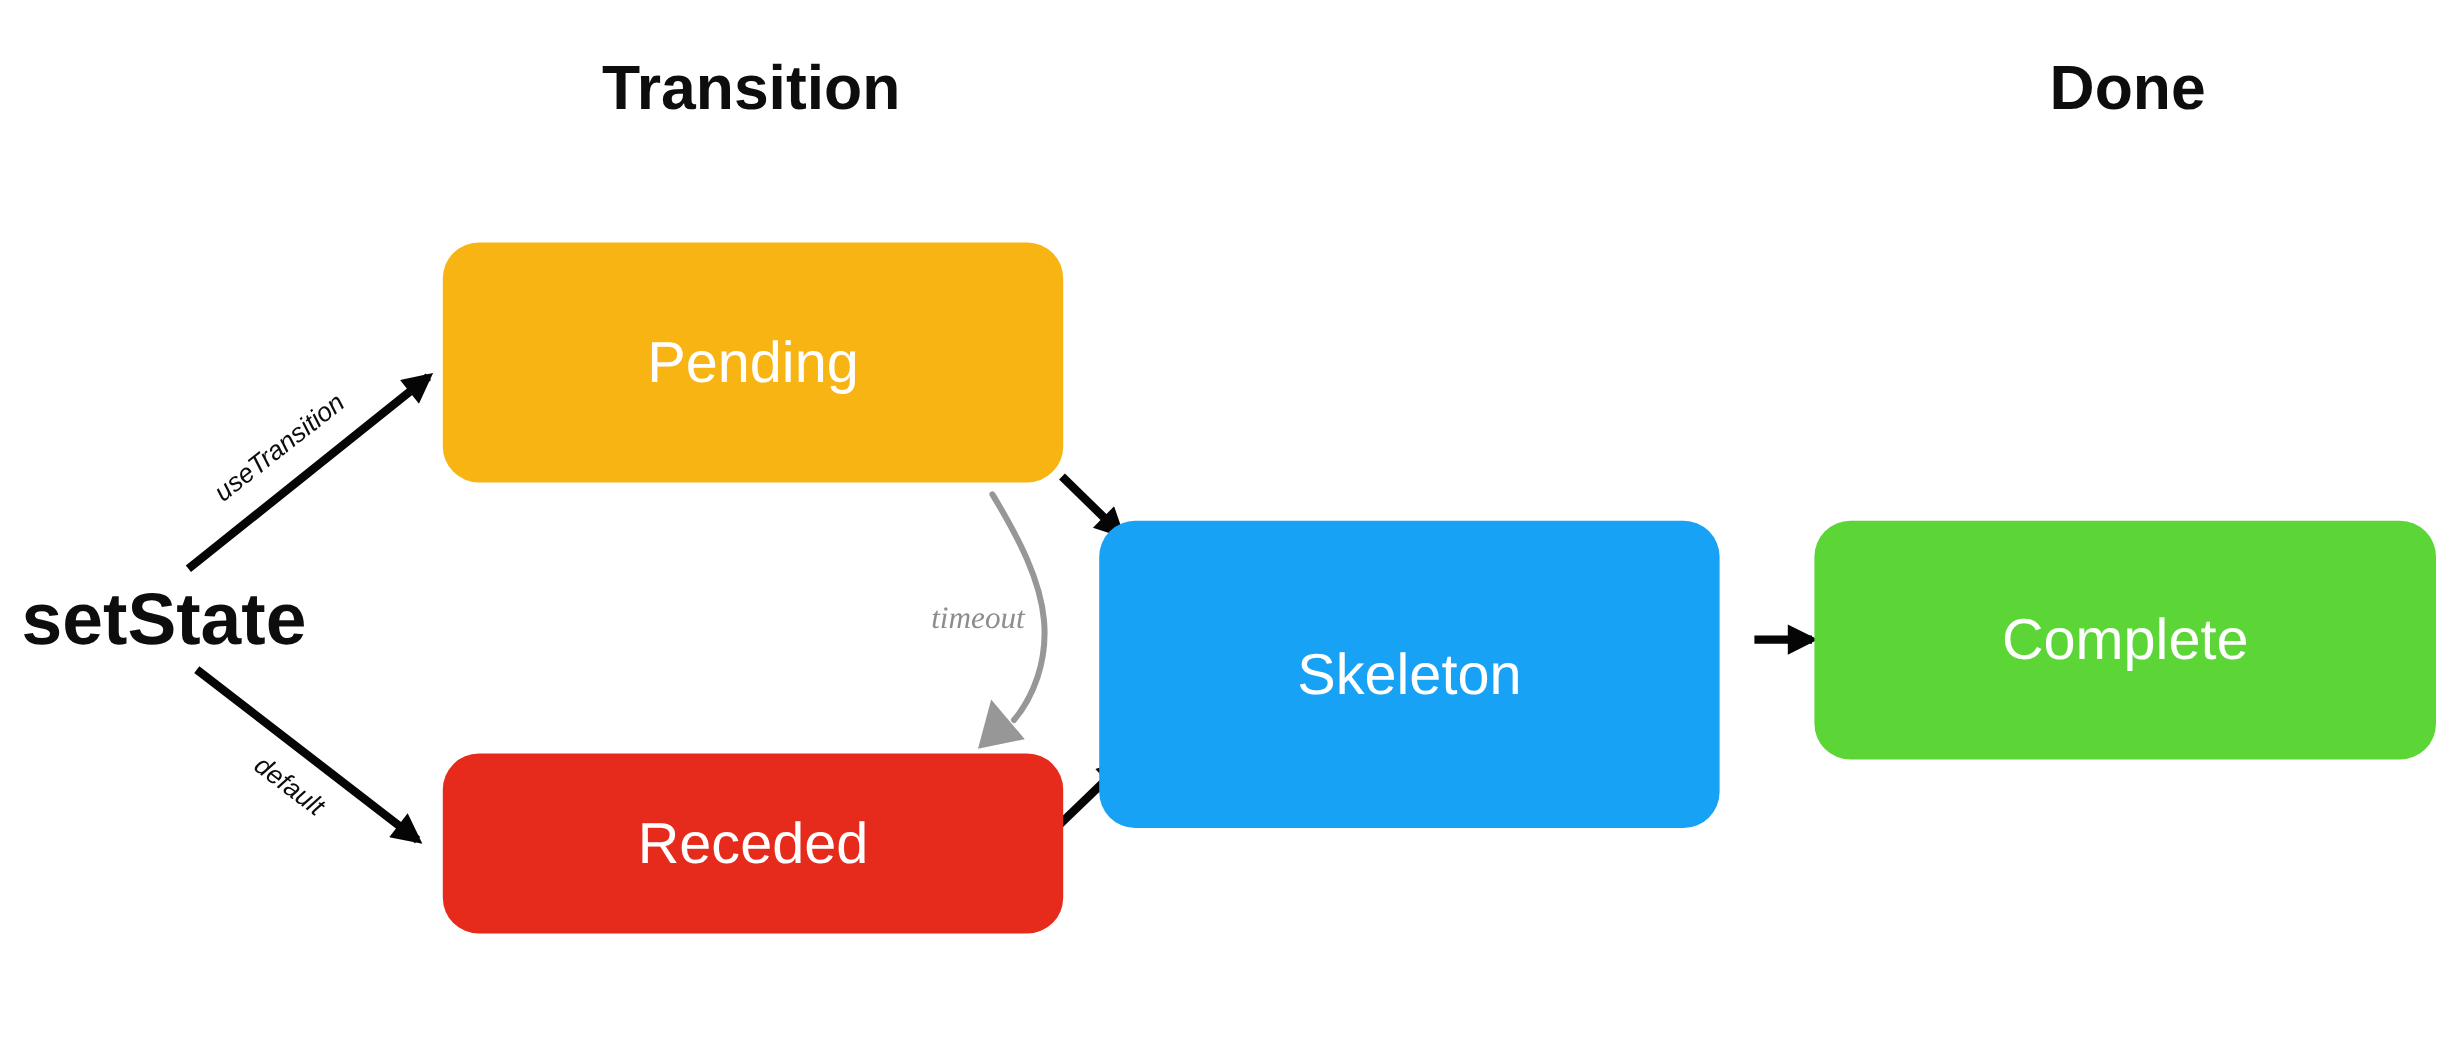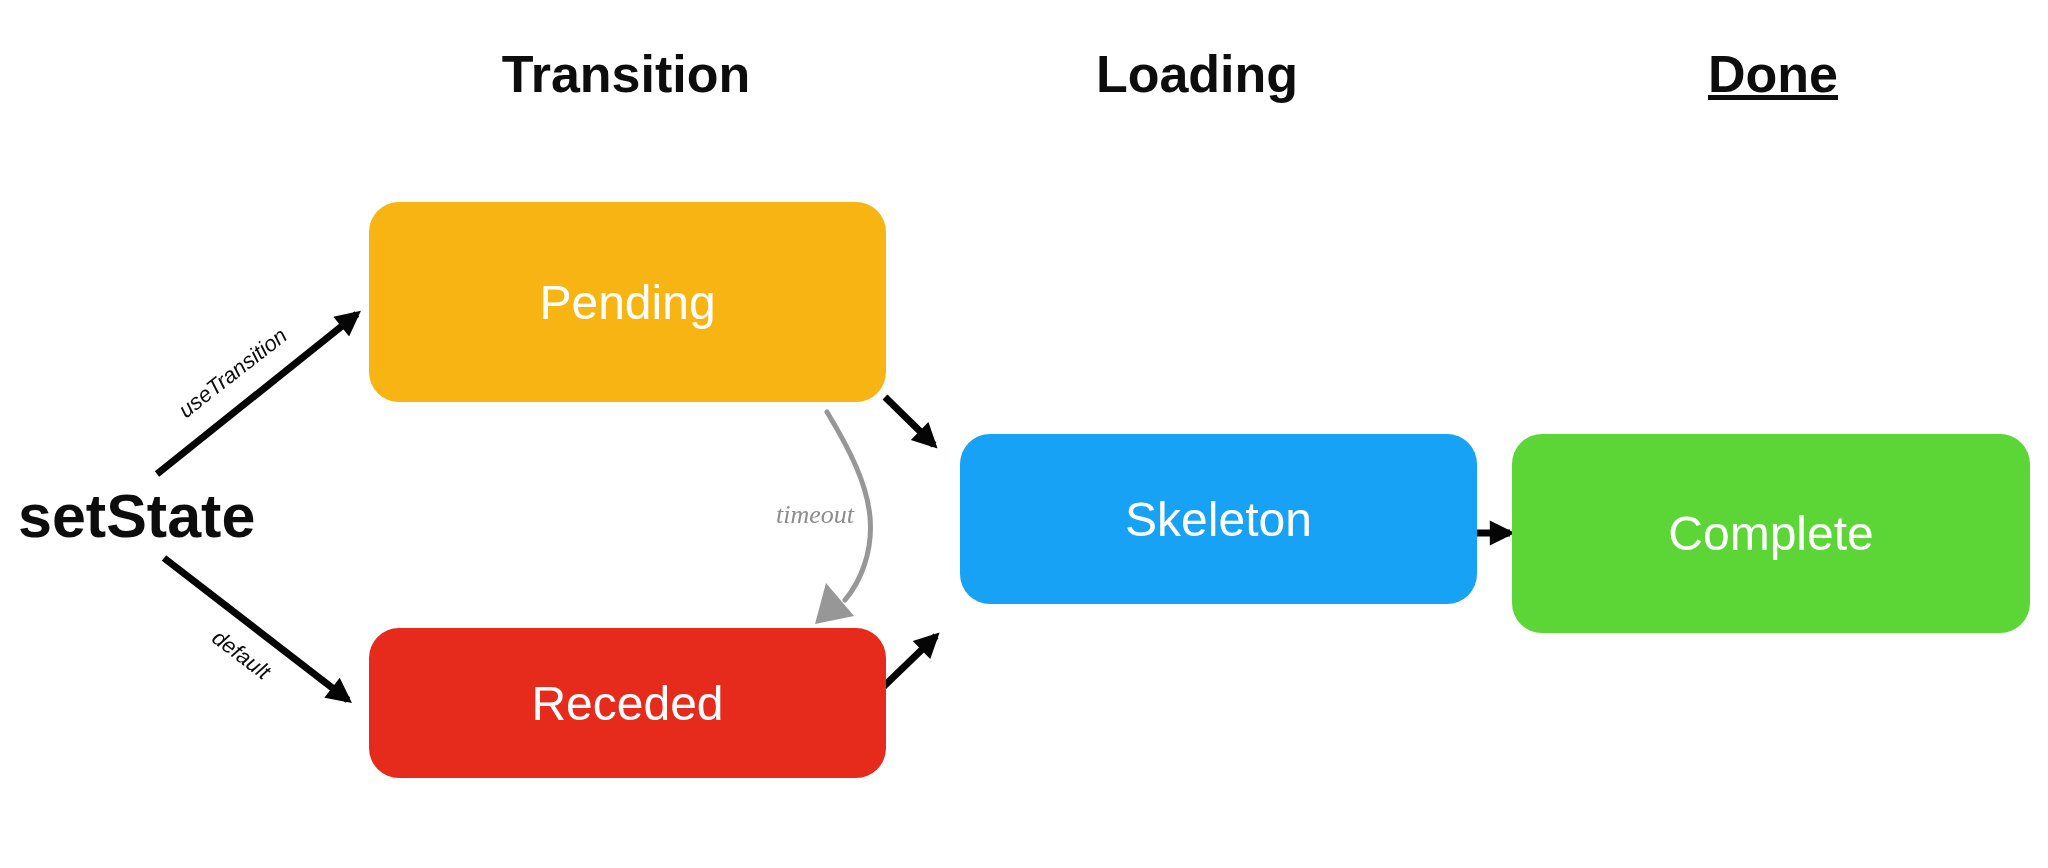--- a/index.html
+++ b/index.html
@@ -15,21 +15,21 @@
     position: absolute;
     top: 44px;
     transform: translateX(-50%);
     font-size: 52px;
     font-weight: 700;
     color: #0d0d0d;
     white-space: nowrap;
   }
   #hdr-transition { left: 626px; }
   #hdr-loading    { left: 1197px; }
-  #hdr-done       { left: 1773px; text-decoration: underline; }
+  #hdr-done       { left: 1773px; }
   .source-label {
     position: absolute;
     left: 18px;
     top: 486px;
     font-size: 61px;
     line-height: 60px;
     font-weight: 700;
     color: #0d0d0d;
     white-space: nowrap;
   }
@@ -46,21 +46,21 @@
     justify-content: center;
   }
   .node-label {
     color: #ffffff;
     font-size: 48px;
     font-weight: 400;
     white-space: nowrap;
   }
   #node-pending  { left: 369px; top: 202px; width: 517px; height: 200px; justify-content: center; }
   #node-receded  { left: 369px; top: 628px; width: 517px; height: 150px; }
-  #node-skeleton { left: 960px; top: 434px; width: 517px; height: 170px; }
+  #node-skeleton { left: 916px; top: 434px; width: 517px; height: 256px; }
   #node-complete { left: 1512px; top: 434px; width: 518px; height: 199px; }
   .edge-label {
     position: absolute;
     font-style: italic;
     font-size: 22px;
     color: #0d0d0d;
     white-space: nowrap;
   }
   #lbl-usetransition {
     left: 233px; top: 373px;
@@ -99,21 +99,20 @@
     <line x1="880" y1="690" x2="936" y2="636" stroke-width="7" marker-end="url(#ah-black)" stroke="#050505"></line>
 
     <line x1="1462" y1="533" x2="1510" y2="533" stroke-width="7" marker-end="url(#ah-black)" stroke="#050505"></line>
 
     <path d="M 827 412 C 850 450, 867 484, 870 517 C 873 551, 861 581, 845 600" fill="none" stroke-width="5" stroke-linecap="round" stroke="#979797"></path>
 
     <polygon points="826,583 854,616 815,624" fill="#979797"></polygon>
   </svg>
 
   <div class="hdr" id="hdr-transition">Transition</div>
-  <div class="hdr" id="hdr-loading">Loading</div>
   <div class="hdr" id="hdr-done">Done</div>
 
   <div class="source-label">setState</div>
 
   <div class="node" id="node-pending" style="background: rgb(247, 180, 18);">
     <span class="node-label">Pending</span>
   </div>
 
   <div class="node" id="node-receded" style="background: rgb(230, 42, 28);">
     <span class="node-label">Receded</span>

